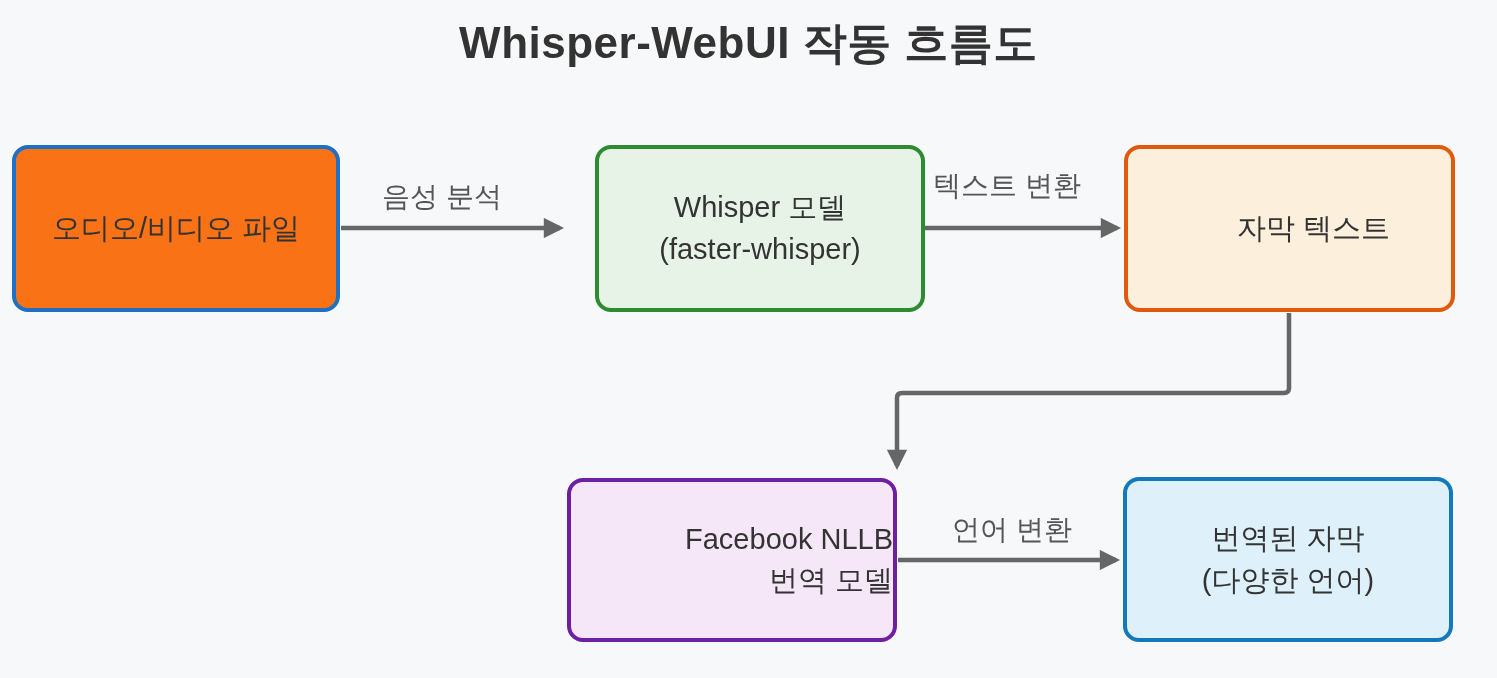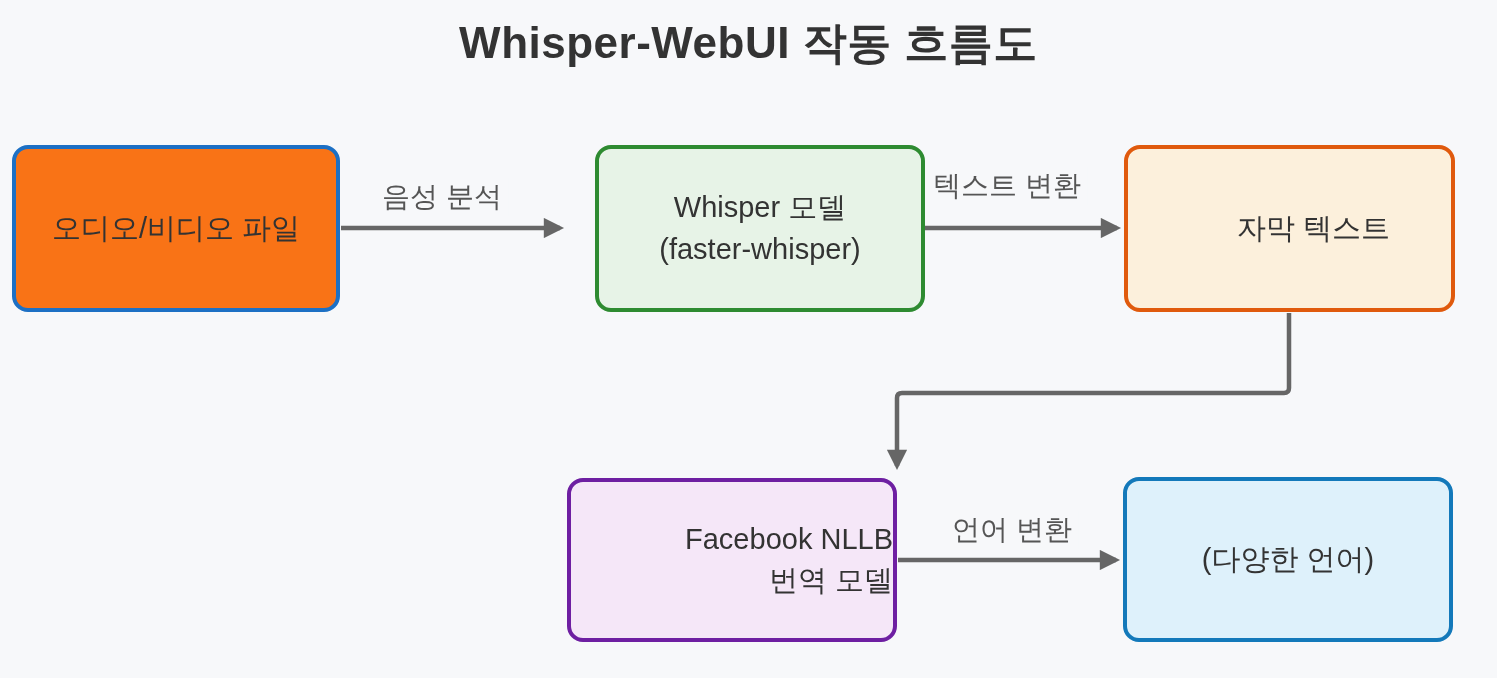--- a/index.html
+++ b/index.html
@@ -104,20 +104,21 @@
     <span>자막 텍스트</span>
 
   </div>
 
   <div class="node" id="node-d" style="background: rgb(245, 231, 248); border-color: rgb(110, 31, 162);">
     <span>Facebook NLLB</span>
     <span>번역 모델</span>
   </div>
 
   <div class="node" id="node-e" style="background: rgb(222, 241, 251); border-color: rgb(19, 121, 186);">
+    <span>번역된 자막</span>
     <span>(다양한 언어)</span>
   </div>
 
   <div class="edge-label" id="edge-label-a">음성 분석</div>
   <div class="edge-label" id="edge-label-b">텍스트 변환</div>
   <div class="edge-label" id="edge-label-d">언어 변환</div>
 
 </div>
 
 </body></html>

